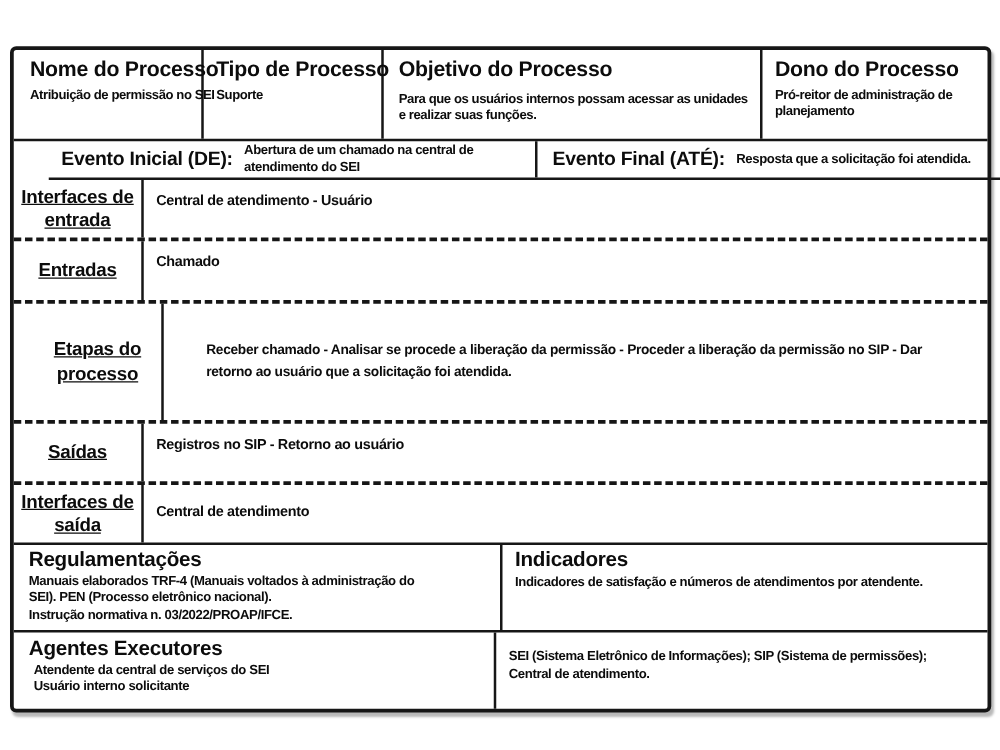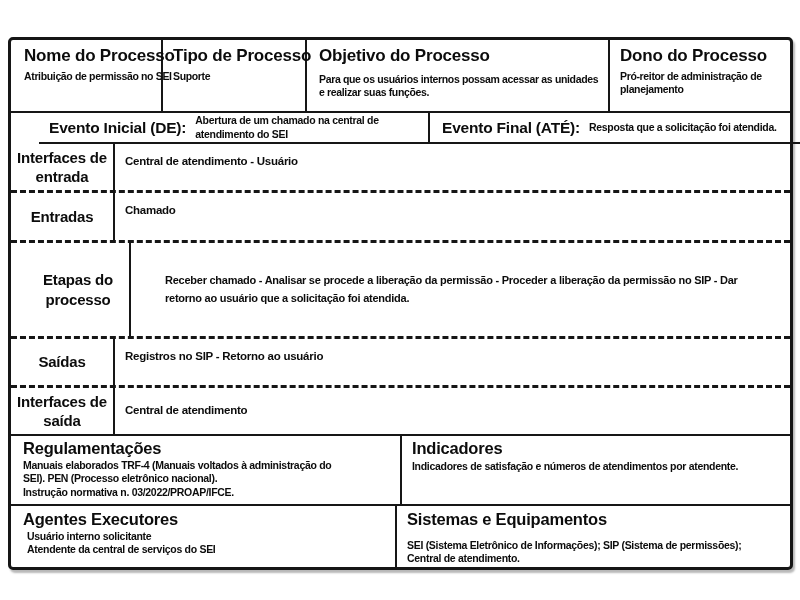--- a/index.html
+++ b/index.html
@@ -41,21 +41,21 @@
 
   
   .sipoc { height:292px; border-bottom:2px solid #161616; display:flex; flex-direction:column; }
   .srow { display:flex; width:100%; }
   .srow.dashed { border-bottom:3px dashed #161616; }
   .s1 { height:49px; } .s2 { height:50px; } .s3 { height:96px;padding-left:16px; }
   .s4 { height:49px; } .s5 { height:46px; }
   .slabel {
     width:104px; border-right:2.5px solid #161616; padding:0 5px;
     display:flex; align-items:center; justify-content:center; text-align:center;
-    font-size:15px; line-height:1.3; letter-spacing:-0.2px;
+    font-size:15px; line-height:1.3; letter-spacing:-0.2px;text-decoration:underline;
   }
   .sval { flex:1; font-size:11.5px; letter-spacing:-0.25px; padding:10px 14px 0 10px; line-height:1.3; }
   .s3 .sval { display:flex; align-items:center; padding:0 28px 0 34px; line-height:1.6; font-size:11px; }
   .s5 .sval { padding-top:15px; }
 
   
   .r-reg { height:70px; }
   .r-ag  { flex:1; }
   .c-reg { width:391px; padding:3px 10px 0 12px; }
   .c-ind { flex:1; padding:3px 12px 0 10px; }
@@ -135,23 +135,22 @@
       </div>
       <div class="c-ind">
         <div class="section-title">Indicadores</div>
         <div class="section-text">Indicadores de satisfação e números de atendimentos por atendente.</div>
       </div>
     </div>
 
     <div class="row r-ag">
       <div class="c-ag solid-r">
         <div class="section-title">Agentes Executores</div>
+        <div class="section-line">Atendente da central de serviços do SEI</div>
         <div class="section-line">Usuário interno solicitante</div>
-        <div class="section-line">Atendente da central de serviços do SEI</div>
       </div>
       <div class="c-sis">
-        <div class="section-title">Sistemas e Equipamentos</div>
         <div class="section-text">SEI (Sistema Eletrônico de Informações); SIP (Sistema de permissões); Central de atendimento.</div>
       </div>
     </div>
 
   </div>
 </div>
 
 </body></html>

